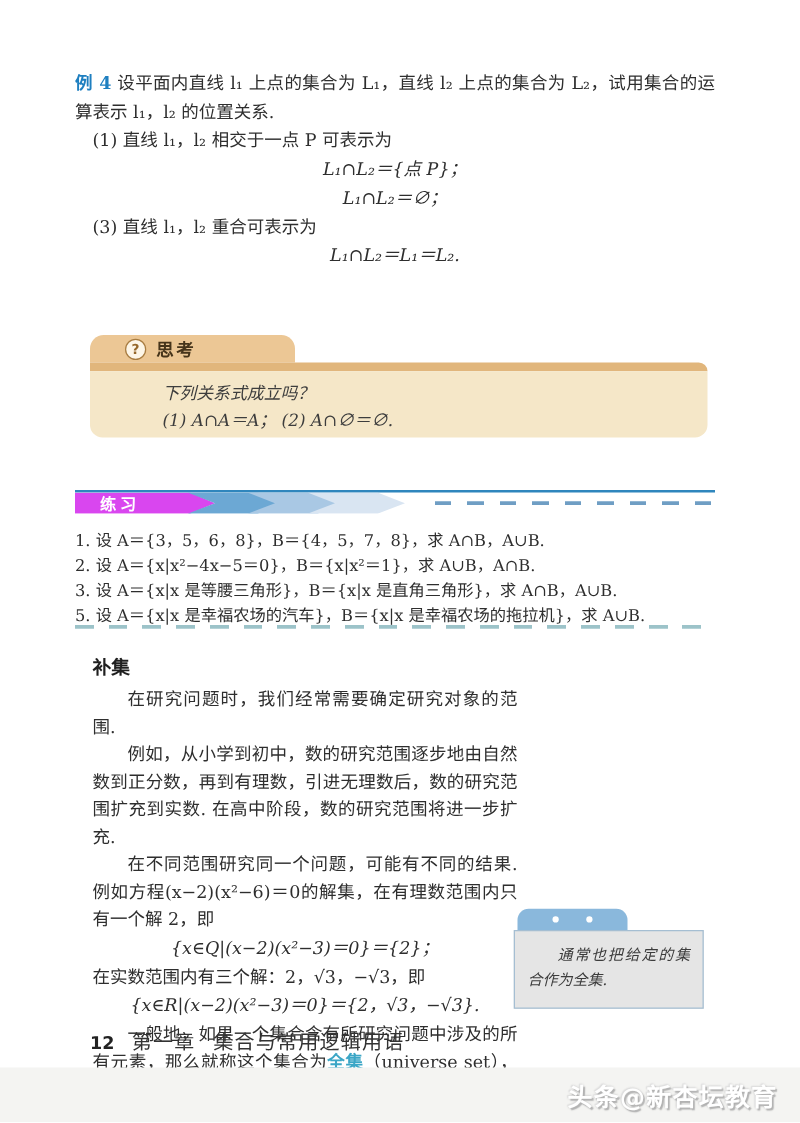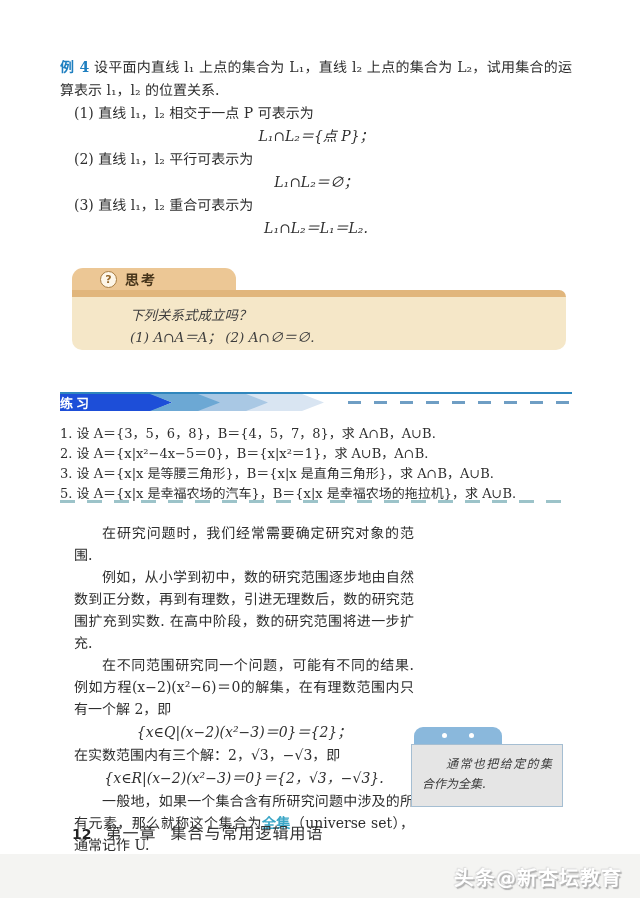--- a/index.html
+++ b/index.html
@@ -27,23 +27,23 @@
               border-radius:0 7px 0 0;}
   .think-body{position:absolute;left:0;top:29px;right:0;bottom:0;background:#f5e7c8;
               border-radius:0 0 10px 10px;padding:7px 0 0 58px;box-sizing:border-box;}
   .think-body p{margin:0;font-size:13.5px;line-height:22px;color:#3d3d3d;font-style:italic;}
 
   
   .practice{position:absolute;left:60px;top:392px;width:512px;}
   .banner{position:relative;height:20px;}
   .banner-line{position:absolute;left:0;right:0;top:0;height:2px;background:#2f86bd;}
   .chev{position:absolute;top:2px;height:17px;}
-  .c1{left:0;width:112px;background:#1d4ed8;
+  .c1{left:0;width:112px;background:#d946ef;
       clip-path:polygon(0 0,92px 0,112px 50%,92px 100%,0 100%);
-      display:flex;align-items:center;box-sizing:border-box;}
+      display:flex;align-items:center;padding-left:20px;box-sizing:border-box;}
   .c1 span{color:#fff;font-size:13px;font-weight:bold;letter-spacing:3px;
            font-family:"DejaVu Sans","Liberation Sans",sans-serif;}
   .c2,.c3,.c4{width:78px;clip-path:polygon(0 0,56px 0,78px 50%,56px 100%,0 100%,22px 50%);}
   .c2{left:90px;background:#6ca8d4;}
   .c3{left:138px;background:#a9c8e4;}
   .c4{left:186px;background:#d9e5f2;}
   .banner-dashes{position:absolute;left:288px;right:0;top:9px;height:3px;
       background:repeating-linear-gradient(90deg,#6f9ec4 0 13px,transparent 13px 26px);}
   .practice-items{margin-top:12px;}
   .practice-items p{margin:0;font-size:13px;line-height:20px;}
@@ -81,21 +81,20 @@
 <body>
 
 <div class="page">
 
   <section class="example">
     <p>
       <span class="blue">例 4</span><span>  设平面内直线 l₁ 上点的集合为 L₁，直线 l₂ 上点的集合为 L₂，试用集合的运算表示 l₁，l₂ 的位置关系.</span>
     </p>
     <p class="case-lead">(1) 直线 l₁，l₂ 相交于一点 P 可表示为</p>
     <p class="formula">L₁∩L₂＝{点 P}；</p>
-    <p class="case-lead">(2) 直线 l₁，l₂ 平行可表示为</p>
     <p class="formula">L₁∩L₂＝∅；</p>
     <p class="case-lead">(3) 直线 l₁，l₂ 重合可表示为</p>
     <p class="formula">L₁∩L₂＝L₁＝L₂.</p>
   </section>
 
   <aside class="think-box">
     <div class="think-tab">
       <span class="q-icon">?</span>
       <span class="think-title">思考</span>
     </div>
@@ -121,20 +120,21 @@
       <p>1. 设 A＝{3，5，6，8}，B＝{4，5，7，8}，求 A∩B，A∪B.</p>
       <p>2. 设 A＝{x|x²−4x−5＝0}，B＝{x|x²＝1}，求 A∪B，A∩B.</p>
       <p>3. 设 A＝{x|x 是等腰三角形}，B＝{x|x 是直角三角形}，求 A∩B，A∪B.</p>
       <p>5. 设 A＝{x|x 是幸福农场的汽车}，B＝{x|x 是幸福农场的拖拉机}，求 A∪B.</p>
     </div>
   </section>
 
   <div class="teal-divider"></div>
 
   <section class="buji">
+    <h3>补集</h3>
     <p class="indent">在研究问题时，我们经常需要确定研究对象的范围.</p>
     <p class="indent">例如，从小学到初中，数的研究范围逐步地由自然数到正分数，再到有理数，引进无理数后，数的研究范围扩充到实数. 在高中阶段，数的研究范围将进一步扩充.</p>
     <p class="indent">在不同范围研究同一个问题，可能有不同的结果. 例如方程(x−2)(x²−6)＝0的解集，在有理数范围内只有一个解 2，即</p>
     <p class="formula2">{x∈Q|(x−2)(x²−3)＝0}＝{2}；</p>
     <p>在实数范围内有三个解：2，√3，−√3，即</p>
     <p class="formula2">{x∈R|(x−2)(x²−3)＝0}＝{2，√3，−√3}.</p>
     <p class="indent">
       <span>一般地，如果一个集合含有所研究问题中涉及的所有元素，那么就称这个集合为</span><span class="term">全集</span><span>（universe set），通常记作 U.</span>
     </p>
   </section>

